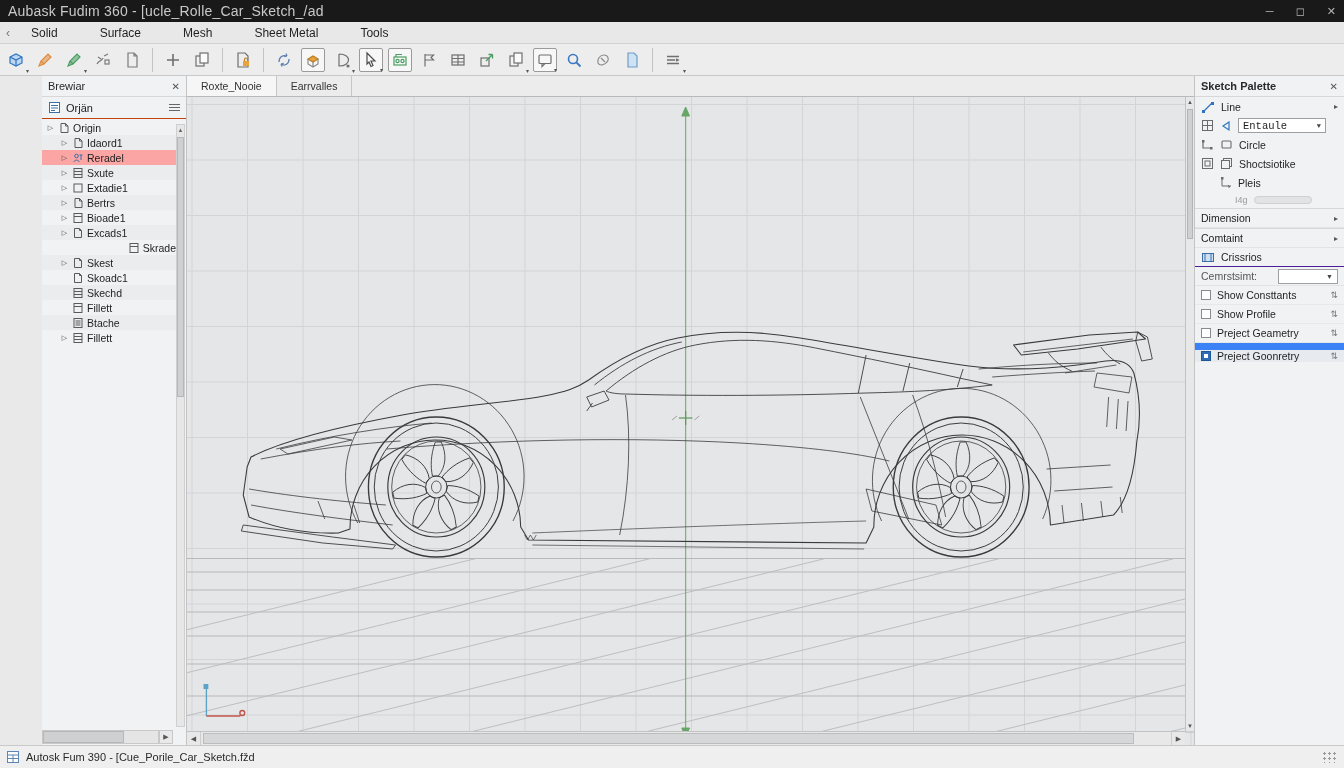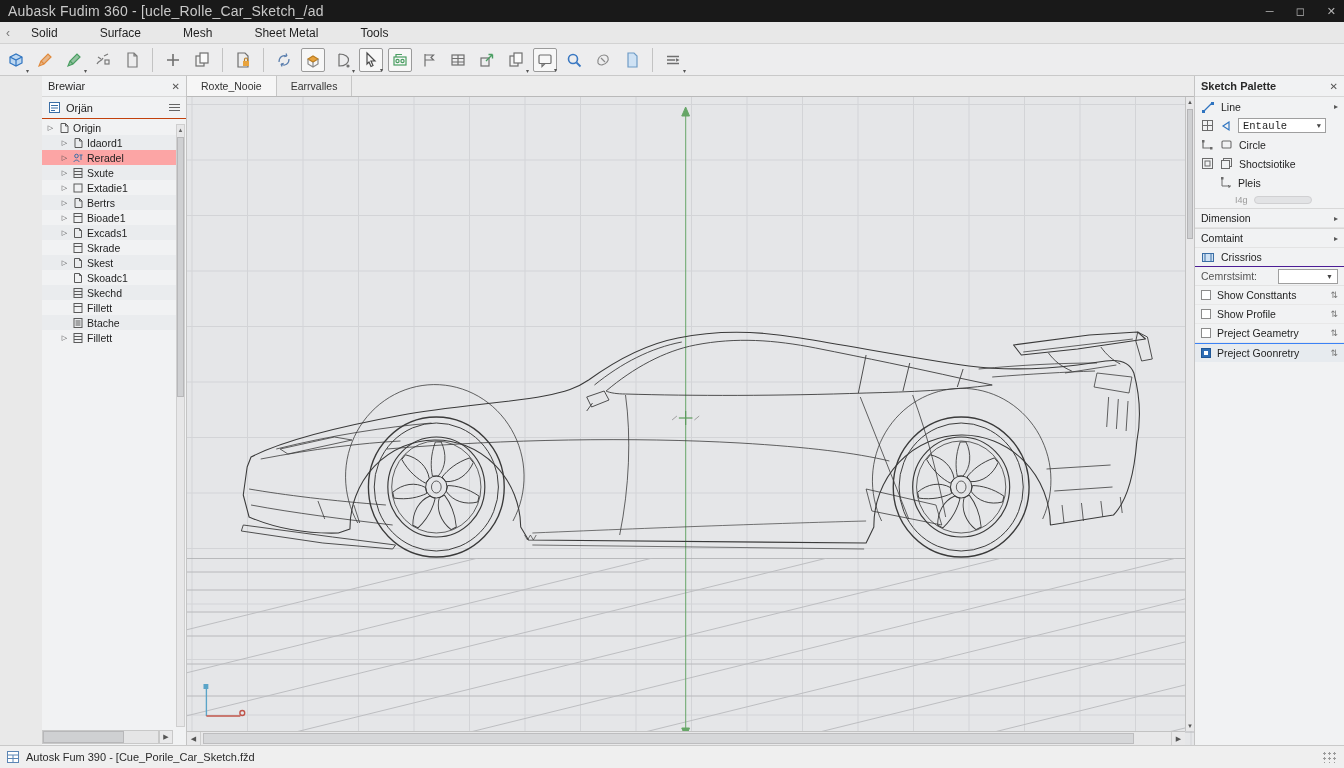--- a/index.html
+++ b/index.html
@@ -76,21 +76,21 @@
   .p-row .updn { margin-left:auto; color:#777; font-size:9px; }
   .p-section { border-top:1px solid #d8d8d8; border-bottom:1px solid #e3e3e3; height:20px; display:flex; align-items:center; padding:0 6px; color:#1c1c1c; }
   .p-section .arrow { margin-left:auto; color:#555; font-size:8px; }
   .sel { height:15px; background:#fff; border:1px solid #9f9f9f; display:flex; align-items:center; padding:0 4px; gap:4px; }
   .sel .car { margin-left:auto; font-size:7px; color:#444; }
   .cb { width:10px; height:10px; border:1px solid #8b8b8b; background:#fff; flex:none; position:relative; }
   .cb.checked { background:#2d6db5; border-color:#1f5696; }
   .cb.checked::after { content:""; position:absolute; inset:2px; background:#fff; }
   .dim-row { display:flex; align-items:center; gap:6px; padding:0 6px 0 40px; height:16px; color:#9a9a9a; font-size:9px; }
   .pill { width:58px; height:8px; background:#e2e3e5; border:1px solid #d0d0d2; border-radius:4px; }
-  .hl-row { background:#e7ebef; border-top:1px solid #3b82f6; }
+  .hl-row { background:#e7ebef; border-top:7px solid #3b82f6; }
 
   
   .statusbar { height:23px; background:#efefef; border-top:1px solid #c9c9c9; display:flex; align-items:center; gap:6px; padding:0 6px; flex:none; }
   .statusbar .txt { font-size:11px; color:#2a2a2a; }
   .grip { margin-left:auto; width:16px; height:12px;
     background-image:radial-gradient(#9a9a9a 1px, transparent 1.2px); background-size:5px 5px; }
 </style>
 </head>
 <body>
 
@@ -340,21 +340,21 @@
           <div class="tree-row" style="padding-left: 18px;">
             <span class="tw">▷</span>
             <span class="t-ic">
               <svg width="12" height="12" viewBox="0 0 12 12" fill="none" stroke="#5a5a5a" stroke-width="1">
                 <path d="M2.5 1.5 h5 l2 2 v7 h-7 z"></path>
                 <path d="M7.5 1.5 v2 h2"></path>
               </svg>
             </span>
             <span>Excads1</span>
           </div>
-          <div class="tree-row" style="padding-left: 18px;">
+          <div class="tree-row" style="padding-left: 18px; justify-content: flex-end;">
             <span class="tw"></span>
             <span class="t-ic">
               <svg width="12" height="12" viewBox="0 0 12 12" fill="none" stroke="#5a5a5a" stroke-width="1">
                 <rect x="2" y="1.5" width="8" height="9"></rect>
                 <path d="M2 4.5 H10"></path>
               </svg>
             </span>
             <span>Skrade</span>
           </div>
           <div class="tree-row" style="padding-left: 18px;">

